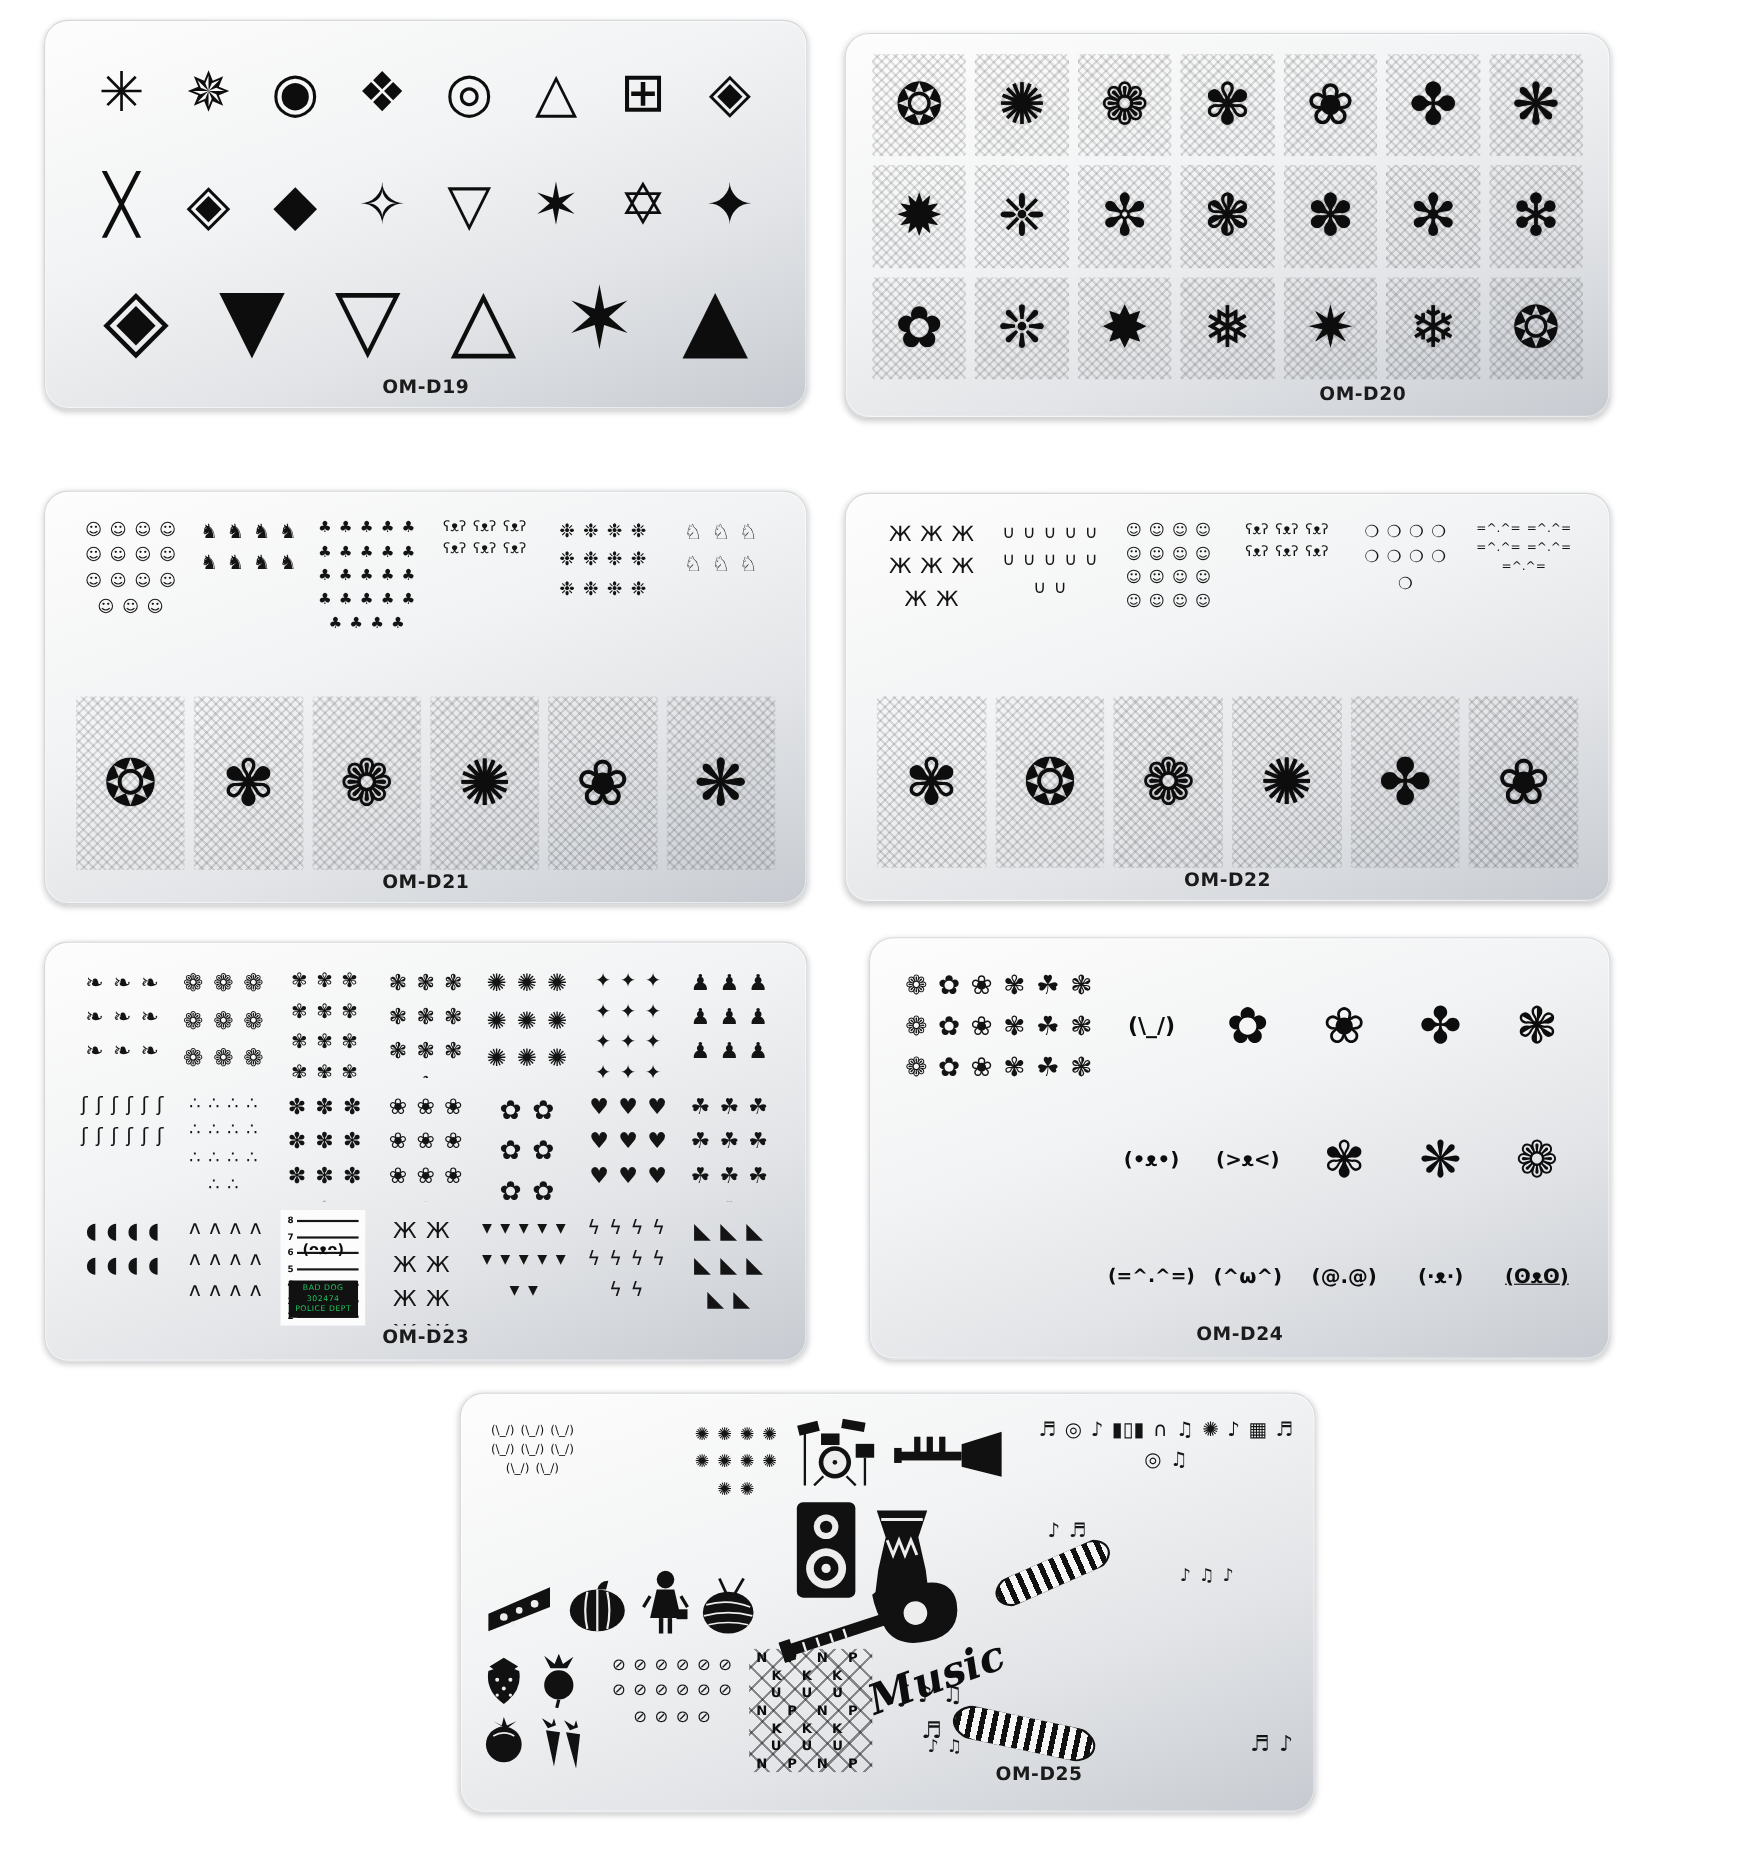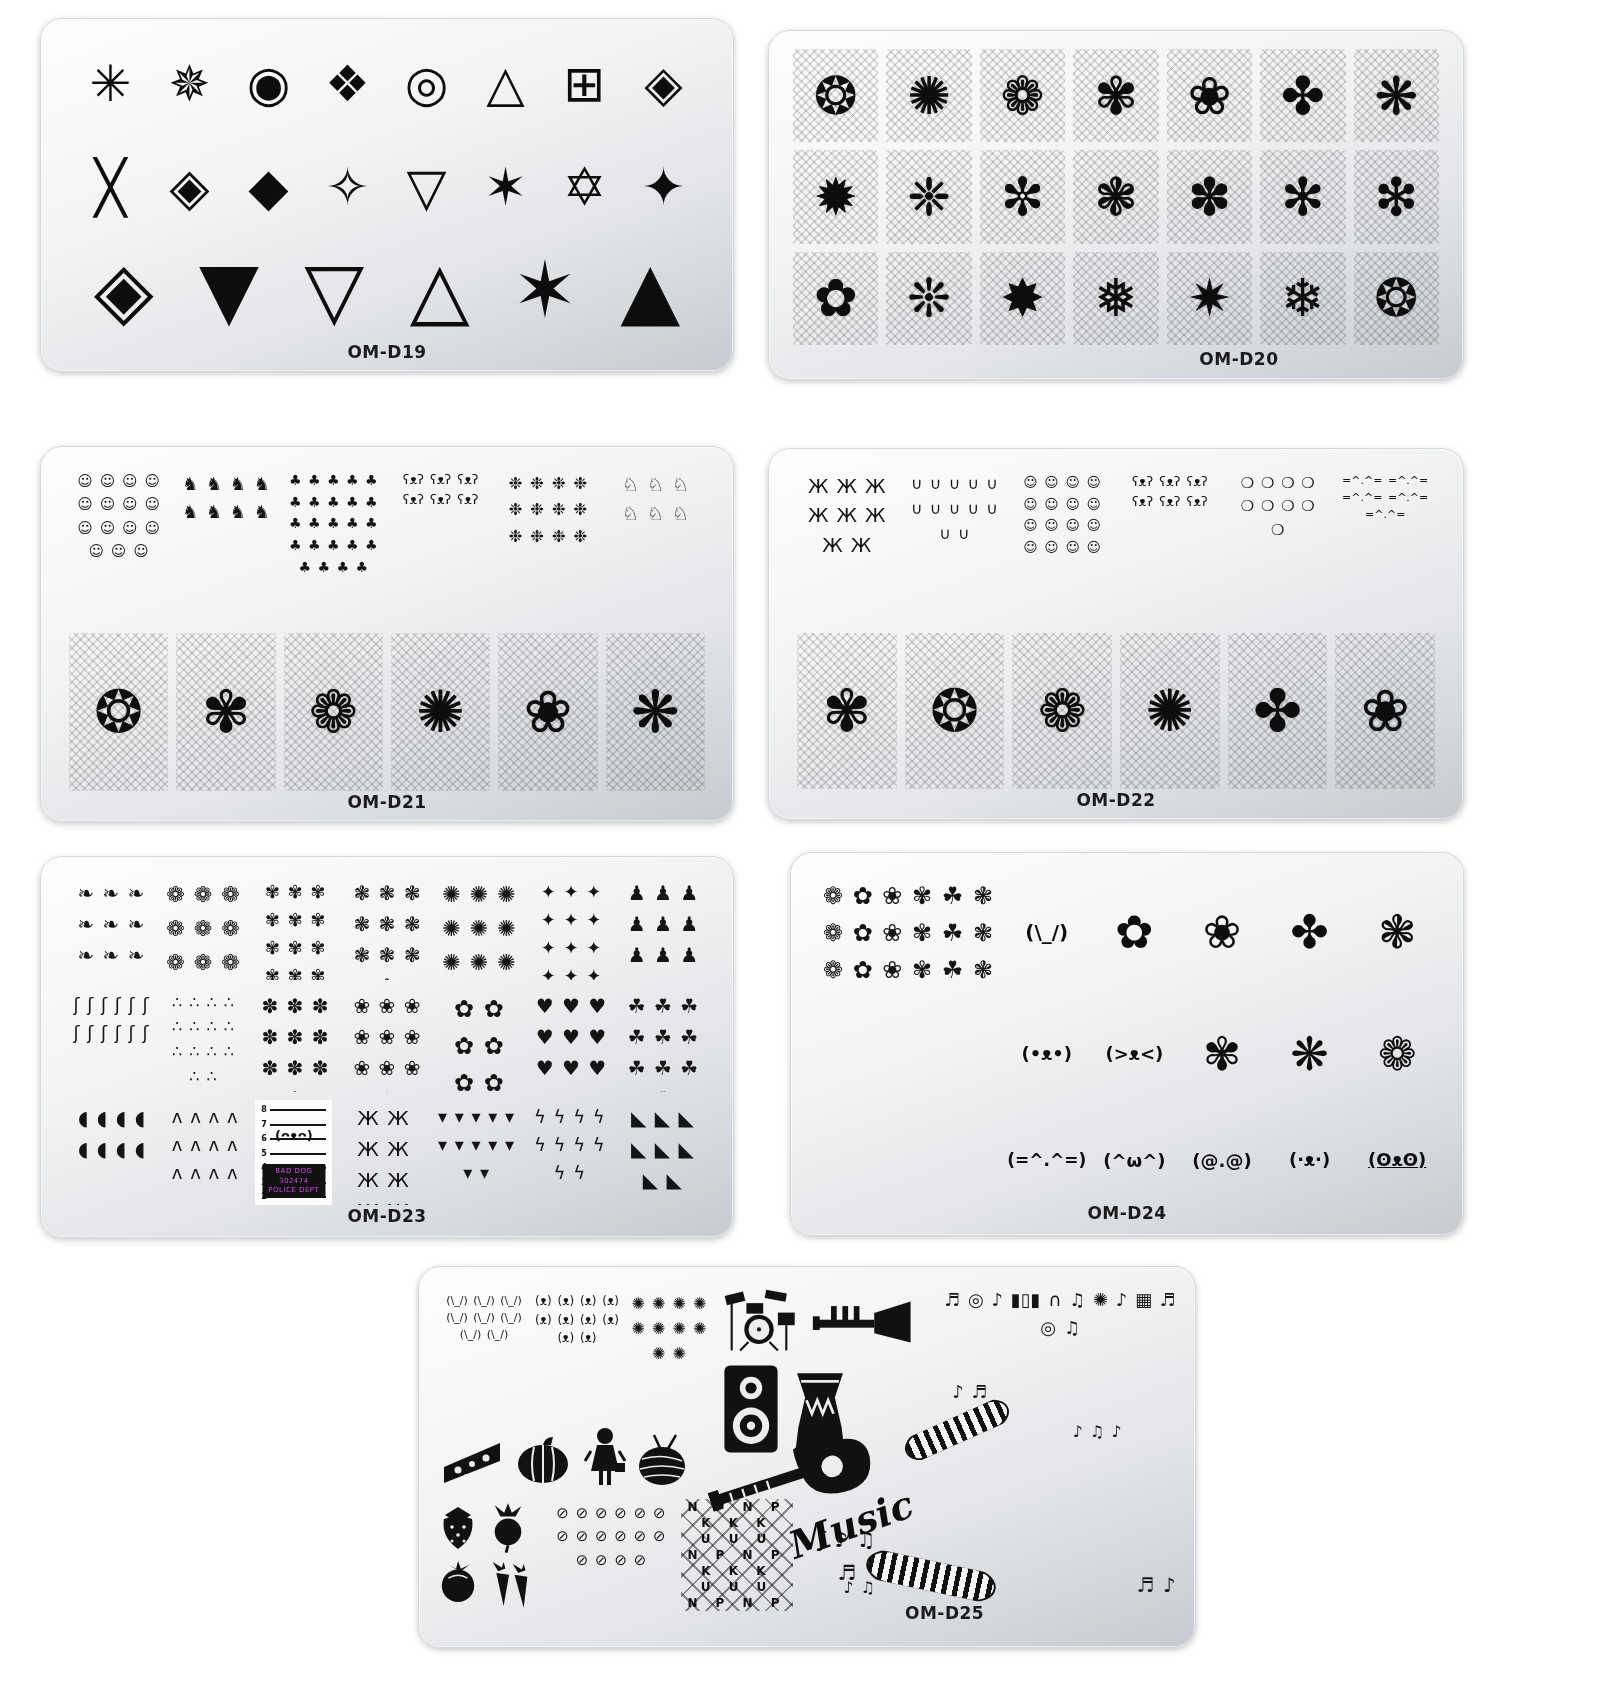--- a/index.html
+++ b/index.html
@@ -35,21 +35,21 @@
     background:
       repeating-linear-gradient(45deg,transparent 0 12px,rgba(17,17,17,.45) 12px 14px),
       repeating-linear-gradient(135deg,transparent 0 12px,rgba(17,17,17,.45) 12px 14px);}
   .letter-row{font-size:12px;letter-spacing:7px;white-space:pre;line-height:1;}
   .mugshot{position:relative;background:#fcfcfc;flex:1;}
   .mug-lines{position:absolute;left:6px;right:6px;top:6px;bottom:4px;display:flex;flex-direction:column;justify-content:space-between;}
   .mug-row{display:flex;align-items:center;gap:3px;}
   .mug-num{font-size:8px;font-weight:bold;line-height:1;}
   .mug-line{flex:1;height:2px;background:#161616;}
   .mug-dog{position:absolute;left:50%;top:26%;transform:translateX(-50%);font-size:13px;font-weight:bold;}
-  .mug-sign{position:absolute;left:50%;bottom:7%;transform:translateX(-50%);background:#111;color:#d946ef;
+  .mug-sign{position:absolute;left:50%;bottom:7%;transform:translateX(-50%);background:#111;color:#22c55e;
     text-align:center;padding:3px 6px;line-height:1.3;border-radius:1px;}
   .mug-sign div{font-size:7px;letter-spacing:.5px;white-space:nowrap;}
   .plate-label{position:absolute;left:50%;transform:translateX(-50%);bottom:9px;
     font-size:17px;font-weight:bold;color:#1b1b1b;letter-spacing:.5px;white-space:nowrap;}
   .piano-ribbon{width:100%;height:100%;border:2px solid #111;border-radius:40%/100%;
     background:repeating-linear-gradient(90deg,#111 0 5px,#f5f5f5 5px 11px);}
   .abs-zone{position:absolute;inset:0;}
   .bouquet{width:182px;flex:none;}
 </style>
 </head>
@@ -254,21 +254,20 @@
           <div class="tile kaomoji" style="font-size: 18px;">(·ᴥ·)</div>
           <div class="tile kaomoji" style="font-size: 18px; text-decoration: underline;">(ʘᴥʘ)</div>
         </div>
     </div>
     <div class="plate-label" style="bottom:12px">OM-D24</div>
   </div>
 
   <div class="plate" style="left:418px;top:1266px;width:776px;height:380px">
     <div class="abs-zone">
         <div class="tile doodle" style="font-size: 11px; position: absolute; left: 18px; top: 22px; width: 86px; height: 140px;">(\_/) (\_/) (\_/) (\_/) (\_/) (\_/) (\_/) (\_/)</div>
-        <div class="tile doodle" style="font-size: 12px; position: absolute; left: 110px; top: 22px; width: 88px; height: 140px;">(ᴥ) (ᴥ) (ᴥ) (ᴥ) (ᴥ) (ᴥ) (ᴥ) (ᴥ) (ᴥ) (ᴥ)</div>
         <div class="tile doodle" style="font-size: 16px; position: absolute; left: 204px; top: 22px; width: 84px; height: 140px;">✺ ✺ ✺ ✺ ✺ ✺ ✺ ✺ ✺ ✺</div>
         <div class="tile shape" style="position: absolute; left: 298px; top: 22px; width: 84px; height: 64px;">
           <svg viewBox="0 0 80 60">
             <rect x="8" y="4" width="18" height="9" fill="#111" transform="rotate(-14 17 8)"></rect>
             <rect x="46" y="2" width="20" height="8" fill="#111" transform="rotate(10 56 6)"></rect>
             <rect x="28" y="13" width="16" height="10" fill="#111"></rect>
             <circle cx="40" cy="38" r="14" fill="#111"></circle>
             <circle cx="40" cy="38" r="10" fill="#ededed"></circle>
             <circle cx="40" cy="38" r="2" fill="#111"></circle>
             <rect x="58" y="22" width="16" height="12" fill="#111"></rect>

